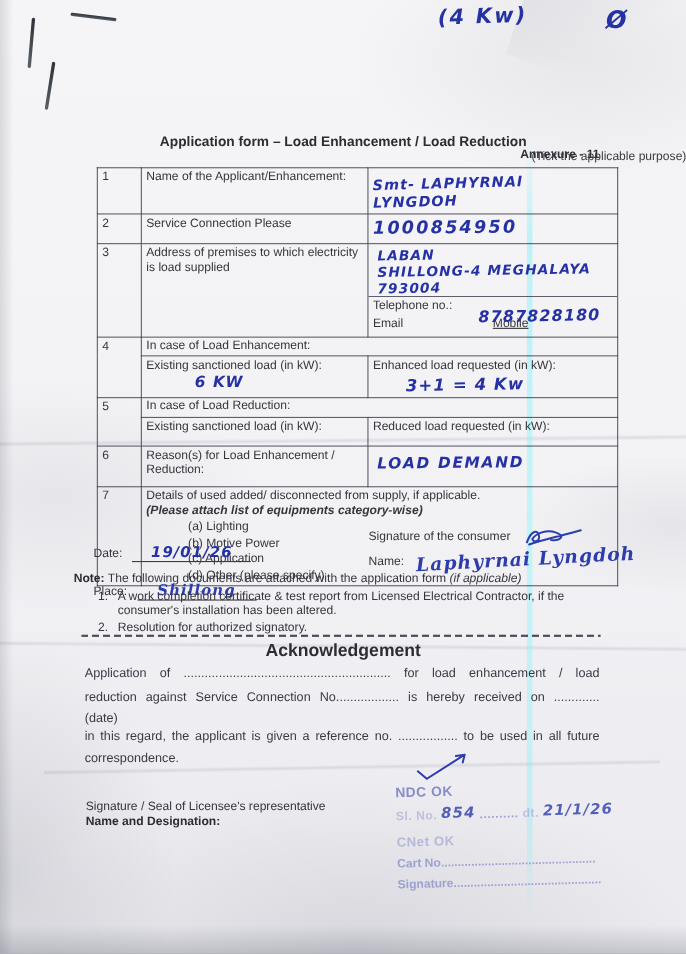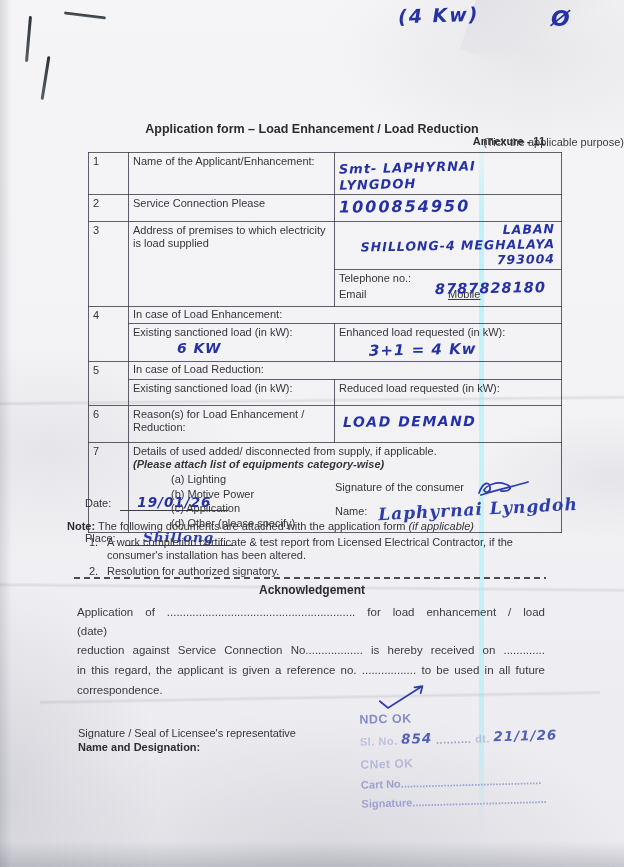--- a/index.html
+++ b/index.html
@@ -28,21 +28,21 @@
   .pencil-note{position:absolute;left:398px;top:4px;font-size:19px;letter-spacing:2px;transform:rotate(-2deg);}
   .zero-mark{position:absolute;left:551px;top:6px;font-size:22px;}
   .annexure{position:absolute;right:79px;top:99px;font-size:11px;font-weight:bold;color:#2e2e34;margin-top:36px;}
   .title{position:absolute;left:0;right:0;top:122px;text-align:center;font-size:12.5px;font-weight:bold;color:#2c2c32;}
   .subtitle{position:absolute;left:0;right:0;top:136px;text-align:right;font-size:11px;color:#3a3a42;}
   table.form{position:absolute;left:88px;top:152px;border-collapse:collapse;table-layout:fixed;}
   table.form td{border:1px solid rgba(58,58,72,.8);vertical-align:top;padding:2px 4px;font-size:11px;line-height:1.25;}
   td.num{width:31px;text-align:left;padding-left:8px;}
   td.lbl{width:197px;}
   td.val{width:218px;position:relative;}
-  .addr-block{padding:1px 2px 0 4px;height:46px;text-align:right;}
+  .addr-block{padding:1px 2px 0 4px;height:46px;}
   .addr-line{font-size:12.5px;letter-spacing:1px;transform:rotate(-1deg);line-height:15px;}
   .tel-block{border-top:1px solid rgba(58,58,72,.8);margin:0 -4px -2px -4px;padding:2px 4px 2px 4px;position:relative;height:27px;}
   .tel-label{font-size:11px;}
   .email-label{font-size:11px;margin-top:3px;}
   .mobile-label{position:absolute;left:113px;top:18px;font-size:11px;text-decoration:underline;}
   .mobile-value{position:absolute;left:100px;top:9px;font-size:14.5px;letter-spacing:1px;transform:rotate(-1deg);}
   .cell-hw{font-size:14px;letter-spacing:1px;}
   .name-hw{font-size:13px;letter-spacing:1px;transform:rotate(-1.5deg);display:inline-block;padding-top:4px;}
   .scn-hw{font-size:16px;letter-spacing:2px;display:inline-block;transform:rotate(-.5deg);}
   .indent-items div{padding-left:38px;font-size:11px;line-height:14.5px;}
@@ -53,21 +53,21 @@
   .date-hw{font-size:13.5px;letter-spacing:1px;}
   .sig-block{position:absolute;left:335px;top:478px;font-size:11px;}
   .sig-scribble{display:inline-block;vertical-align:middle;margin-left:8px;}
   .consumer-name{font-size:17px;letter-spacing:1px;display:inline-block;transform:rotate(-3deg);margin-left:8px;}
   .note-block{position:absolute;left:67px;top:520px;width:485px;font-size:11px;line-height:13.5px;}
   .note-items{margin-top:2px;padding-left:40px;}
   .note-items .ni{position:relative;margin-bottom:2px;width:430px;}
   .ni-num{position:absolute;left:-18px;}
   .dash-sep{position:absolute;left:74px;top:577px;width:472px;height:2px;
     background:repeating-linear-gradient(90deg,#4c4c58 0 6px,transparent 6px 10px);}
-  .ack-title{position:absolute;left:0;right:0;top:583px;text-align:center;font-size:12px;font-weight:bold;color:#2c2c32;}
+  .ack-title{position:absolute;left:0;right:0;top:583px;text-align:center;font-size:16px;font-weight:bold;color:#2c2c32;}
   .ack{position:absolute;left:77px;top:601px;width:468px;font-size:11.5px;color:#3a3a44;}
   .ack .l{line-height:22px;}
   .ack .just{text-align:justify;text-align-last:justify;}
   .ack .l3{line-height:16px;}
   .ack .l4{line-height:18px;}
   .licensee{position:absolute;left:78px;top:726px;font-size:11px;line-height:14px;}
   .licensee .bold{font-weight:bold;color:#2c2c32;}
   .stamp{position:absolute;left:360px;top:682px;width:210px;color:#868cc9;font-weight:bold;
     transform:rotate(-1.5deg);letter-spacing:.5px;}
   .stamp .row{white-space:nowrap;}
@@ -224,22 +224,22 @@
         <span>Resolution for authorized signatory.</span>
       </div>
     </div>
   </div>
 
   <div class="dash-sep"></div>
 
   <div class="ack-title">Acknowledgement</div>
   <div class="ack">
     <div class="l just">Application of ........................................................... for load enhancement / load</div>
+    <div class="l just">reduction against Service Connection No.................. is hereby received on .............</div>
     <div class="l l3">(date)</div>
-    <div class="l just">reduction against Service Connection No.................. is hereby received on .............</div>
     <div class="l l4 just">in this regard, the applicant is given a reference no. ................. to be used in all future</div>
     <div class="l">correspondence.</div>
   </div>
 
   <div class="licensee">
     <div>Signature / Seal of Licensee's representative</div>
     <div class="bold">Name and Designation:</div>
   </div>
 
   <div class="stamp">

